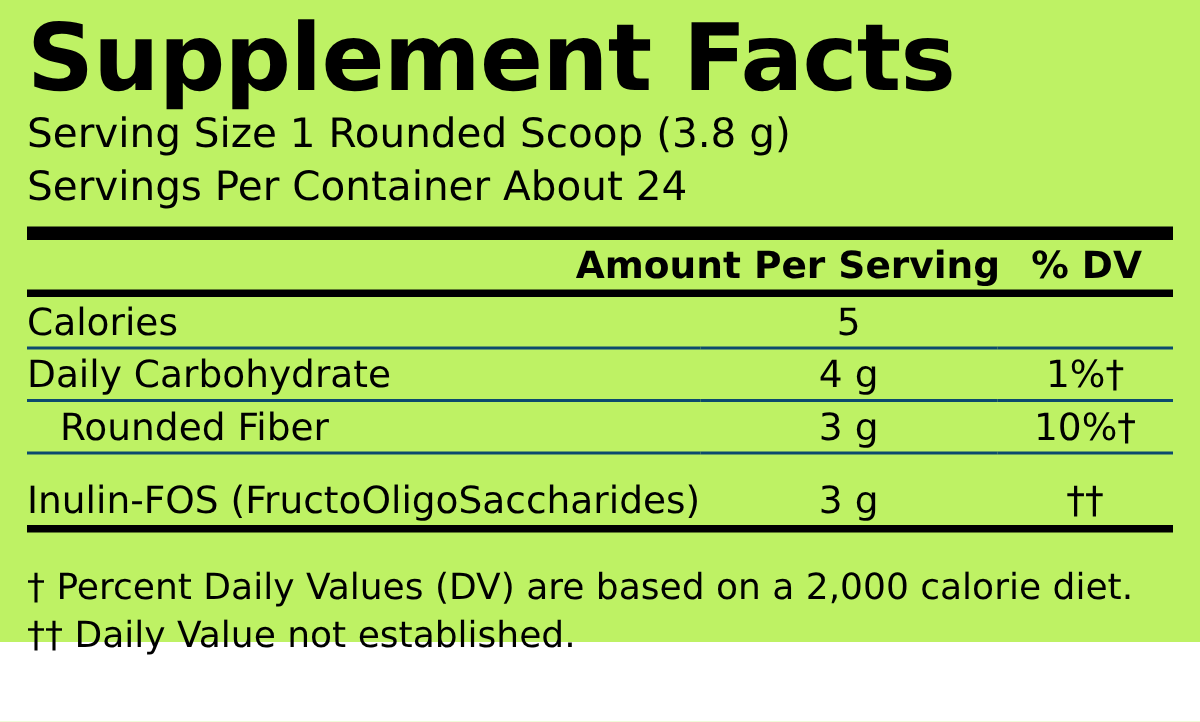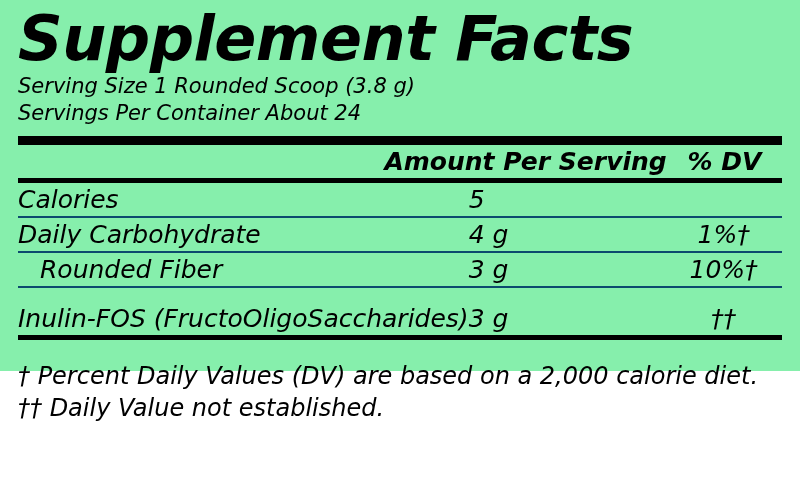--- a/index.html
+++ b/index.html
@@ -10,35 +10,34 @@
   body {
     width: 800px;
     height: 481px;
     font-family: "DejaVu Sans", sans-serif;
     color: #000000;
     overflow: hidden;
   }
   .panel {
     box-sizing: border-box;
     width: 800px;
-    height: 371px;
+    height: 428px;
     padding: 6px 18px 0 18px;
-    background: #86efac;
-    font-style: italic;
+    background: #bef264;
   }
   .title {
     font-size: 62px;
     line-height: 1.05;
     font-weight: bold;
     letter-spacing: -0.5px;
     white-space: nowrap;
     margin: 0 0 2px 0;
   }
   .serving-line {
-    font-size: 21px;
+    font-size: 27px;
     line-height: 1.28;
     white-space: nowrap;
   }
   .rule-thick {
     height: 9px;
     background: #000000;
     margin: 9px 0 0 0;
   }
   .rule-medium {
     height: 5px;
@@ -53,21 +52,21 @@
   table.facts td {
     padding: 2px 0 2px 0;
     vertical-align: bottom;
     white-space: nowrap;
   }
   td.col-name {
     text-align: left;
     width: 56%;
   }
   td.col-amount {
-    text-align: left;
+    text-align: center;
     width: 28%;
     padding-right: 4px;
   }
   td.col-dv {
     text-align: center;
     width: 16%;
   }
   .header-row td {
     font-weight: bold;
     font-size: 25px;

